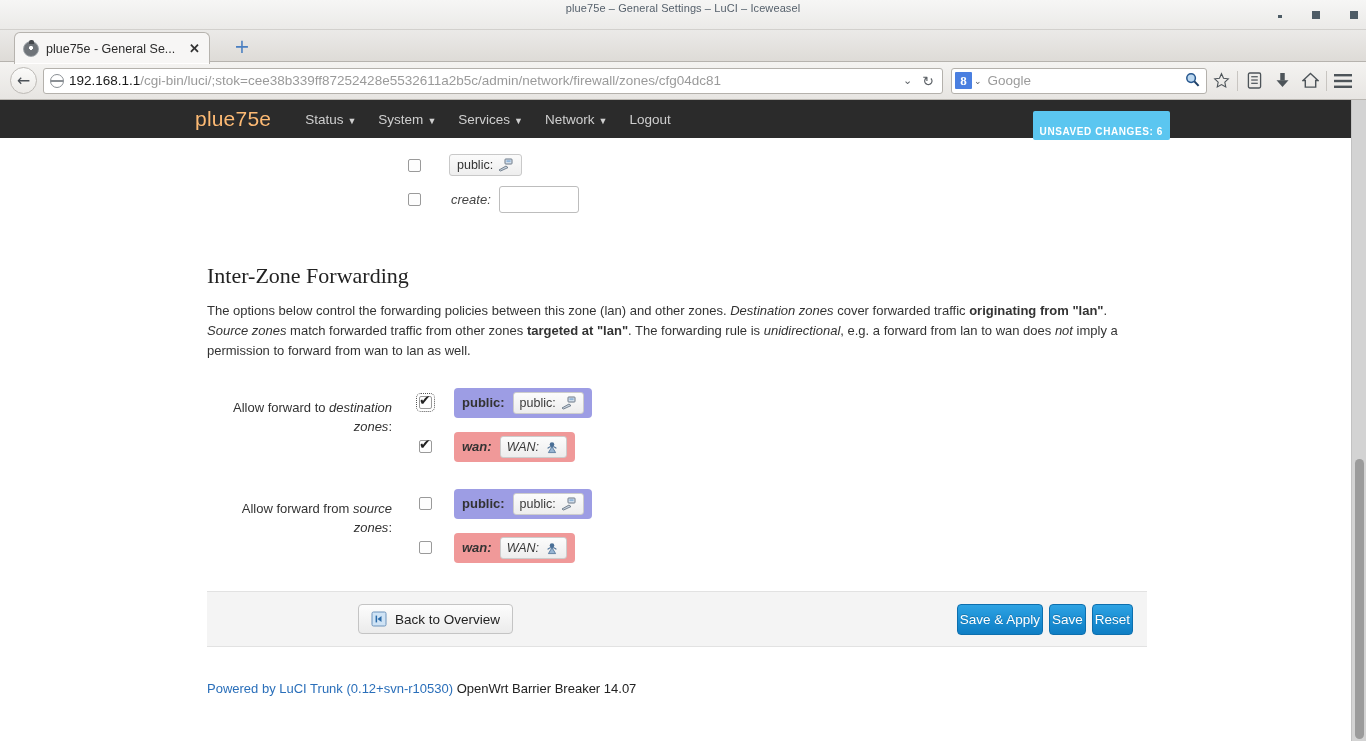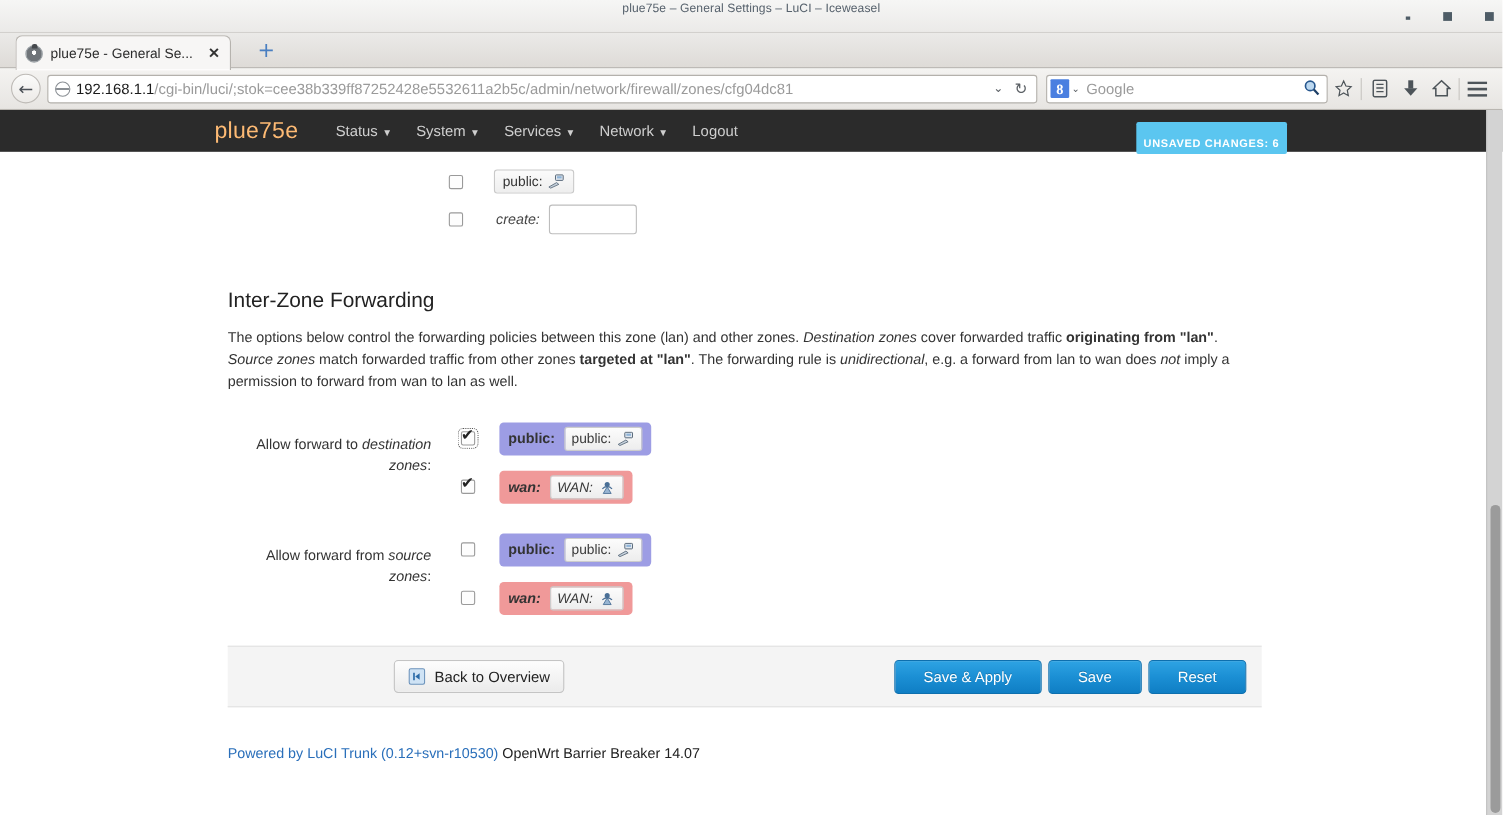--- a/index.html
+++ b/index.html
@@ -199,22 +199,23 @@
     background: linear-gradient(to bottom,#fbfbfb,#eeeeee);
     padding: 3px 7px; font-size: 12.5px; color:#333;
   }
   #create-label { margin-left: 30px; font-style: italic; font-size:13px; color:#444; }
   #create-input {
     margin-left: 8px; width: 80px; height: 27px;
     border:1px solid #bdbdbd; border-radius:3px; background:#fff;
   }
 
   h2#section-title {
-    font-size: 19px; font-weight: normal; color: #222;
+    font-size: 22px; font-weight: normal; color: #222;
     margin: 47px 0 12px 0;
+    font-family: Liberation Serif, serif;
   }
   #section-desc {
     font-size: 13px; line-height: 20px; color: #333;
     max-width: 940px; margin: 0 0 26px 0;
   }
   #section-desc em { font-style: italic; }
   #section-desc b { font-weight: bold; }
 
   .field {
     display: flex; margin-bottom: 26px;
@@ -259,21 +260,21 @@
     display:inline-flex; align-items:center; gap:8px;
     background: linear-gradient(to bottom,#fdfdfd,#ebebeb);
     border: 1px solid #c4c4c4; border-radius: 4px;
     padding: 6px 12px; font-size: 13.5px; color: #222; cursor: pointer;
   }
   #btn-group { margin-left: auto; display: flex; gap: 6px; }
   .blue-btn {
     background: linear-gradient(to bottom,#2ea3e3 0%, #1b8fd4 50%, #0f7ec4 100%);
     border: 1px solid #0d6fae; border-radius: 4px;
     color: #ffffff; font-size: 13.5px;
-    padding: 7px 26px; cursor: pointer;
+    padding: 7px 2px; cursor: pointer;
     text-shadow: 0 -1px 0 rgba(0,0,0,.2);
   }
   #luci-footer {
     margin-top: 34px; font-size: 13px; color: #222;
   }
   #luci-footer a { color: #2a6fba; text-decoration: none; cursor: pointer; }
 
   
   #scrollbar {
     position: absolute; right: 0; top: 0; width: 15px; height: 641px;

